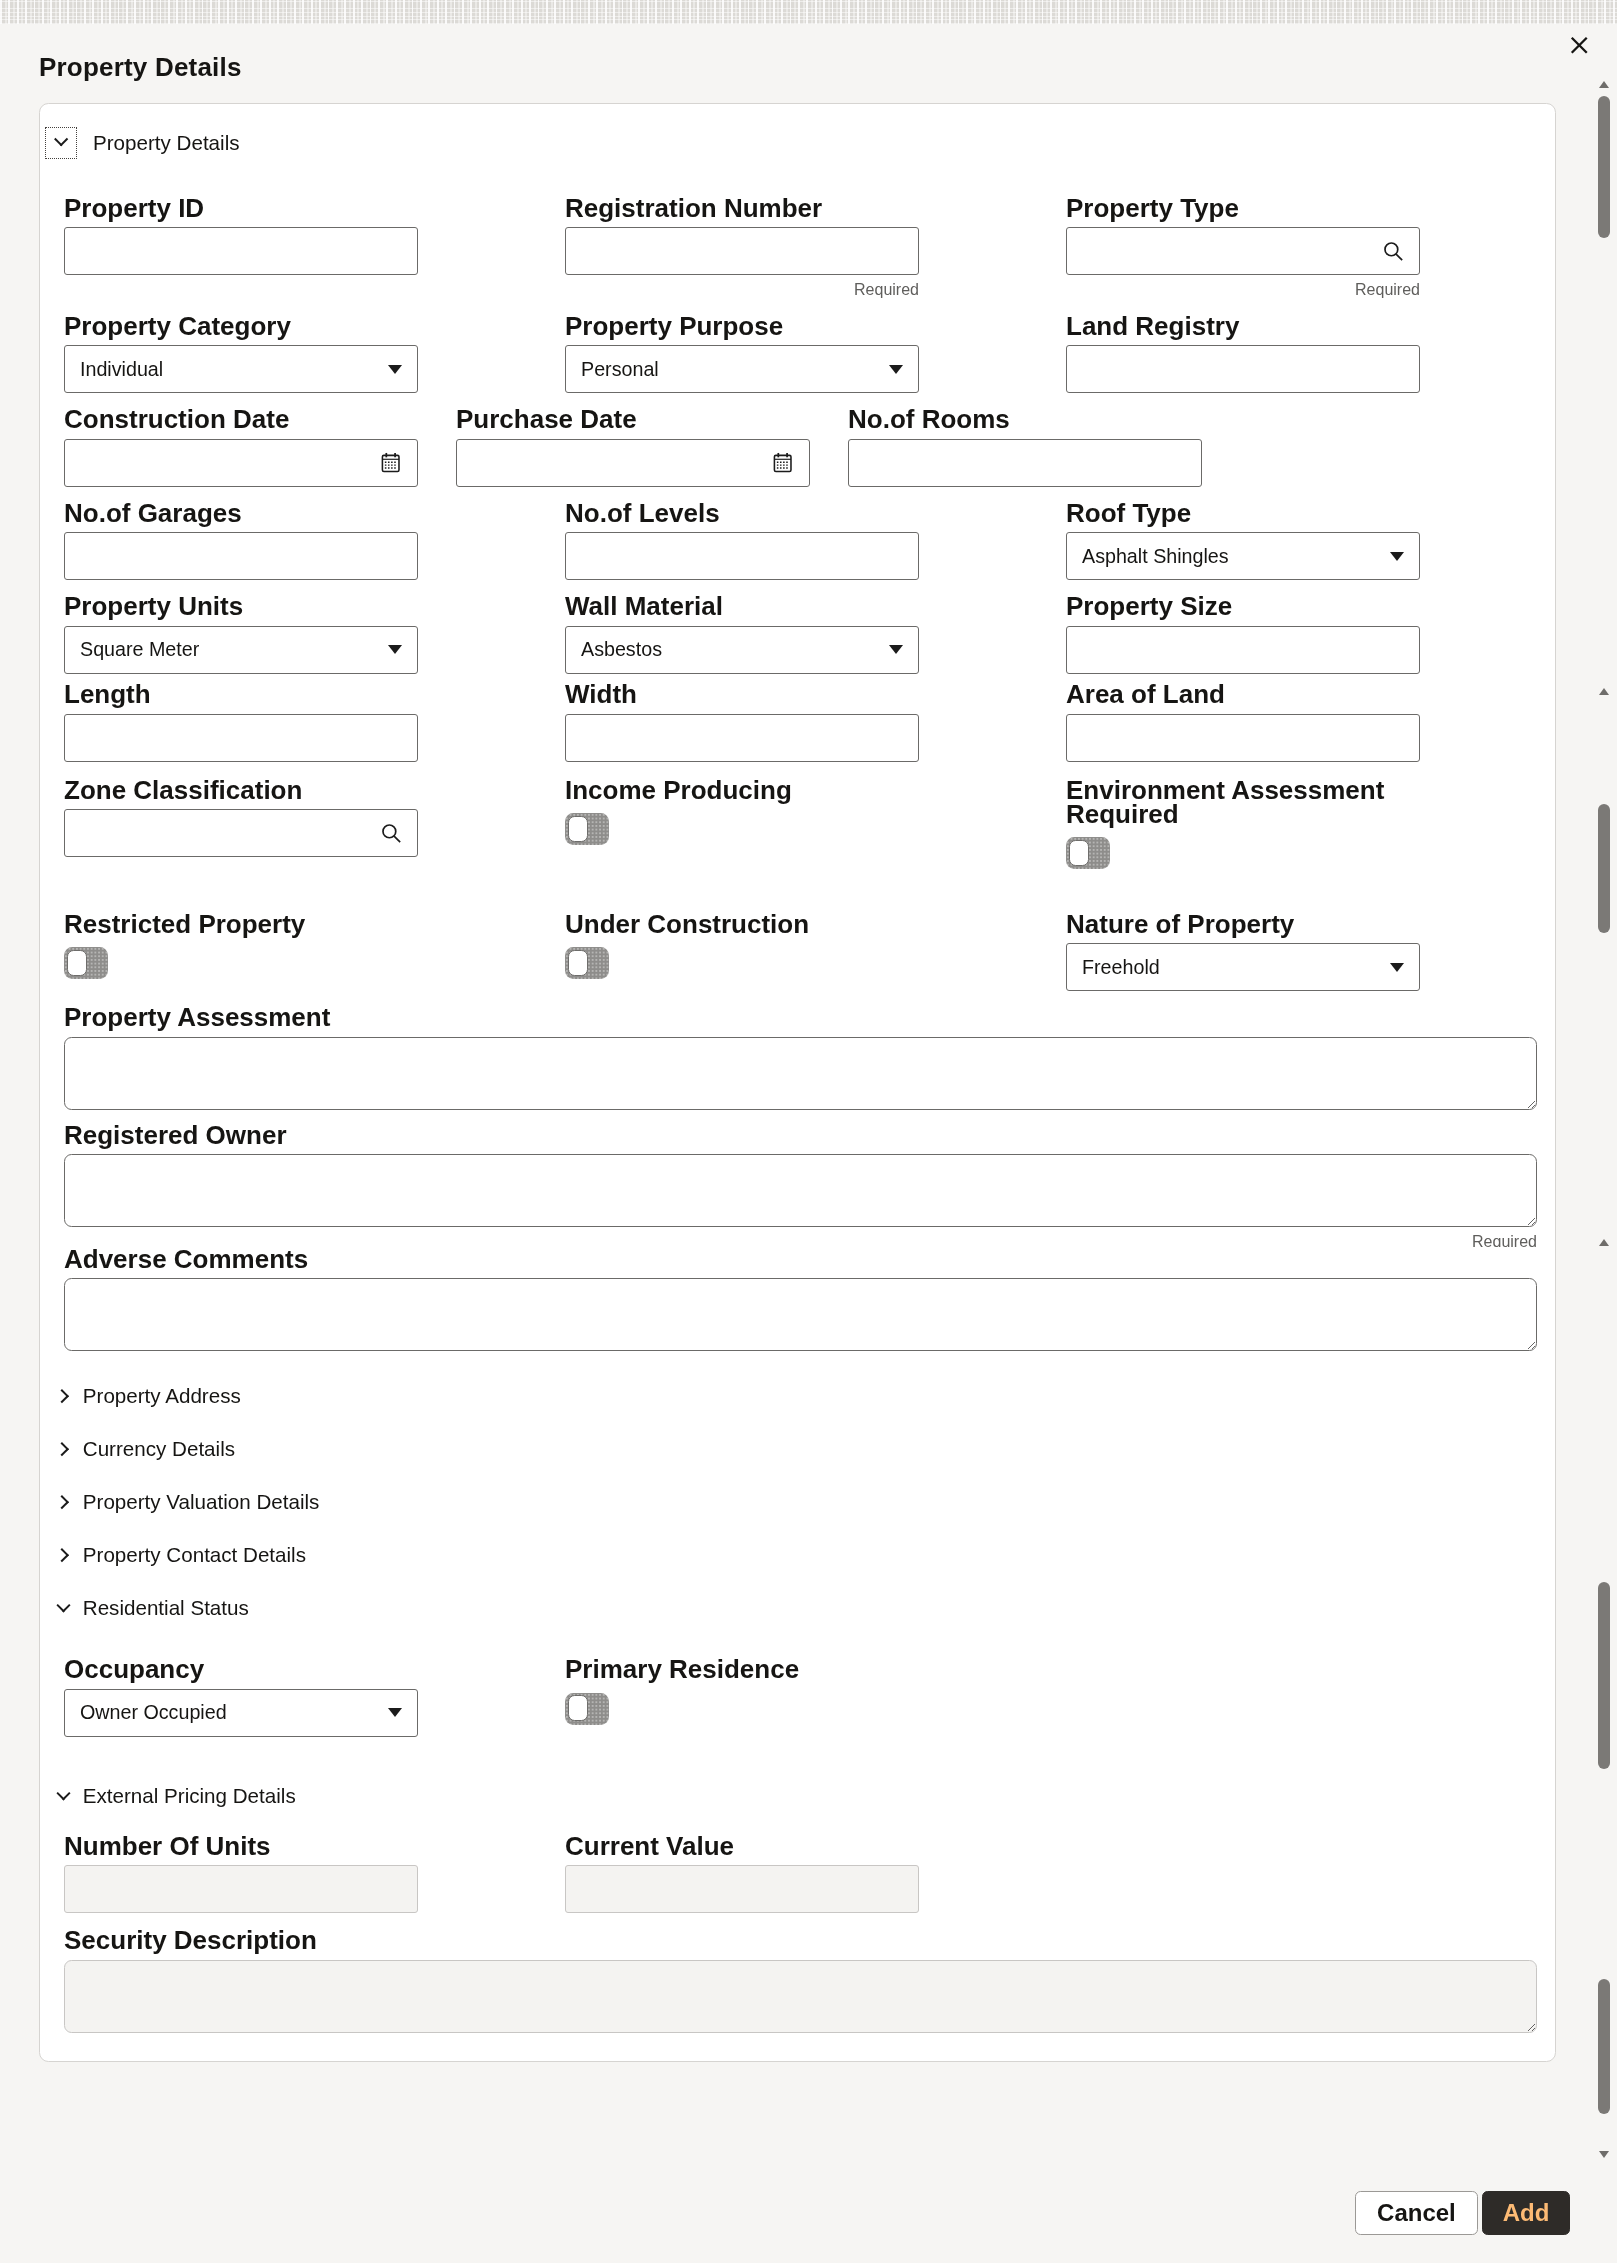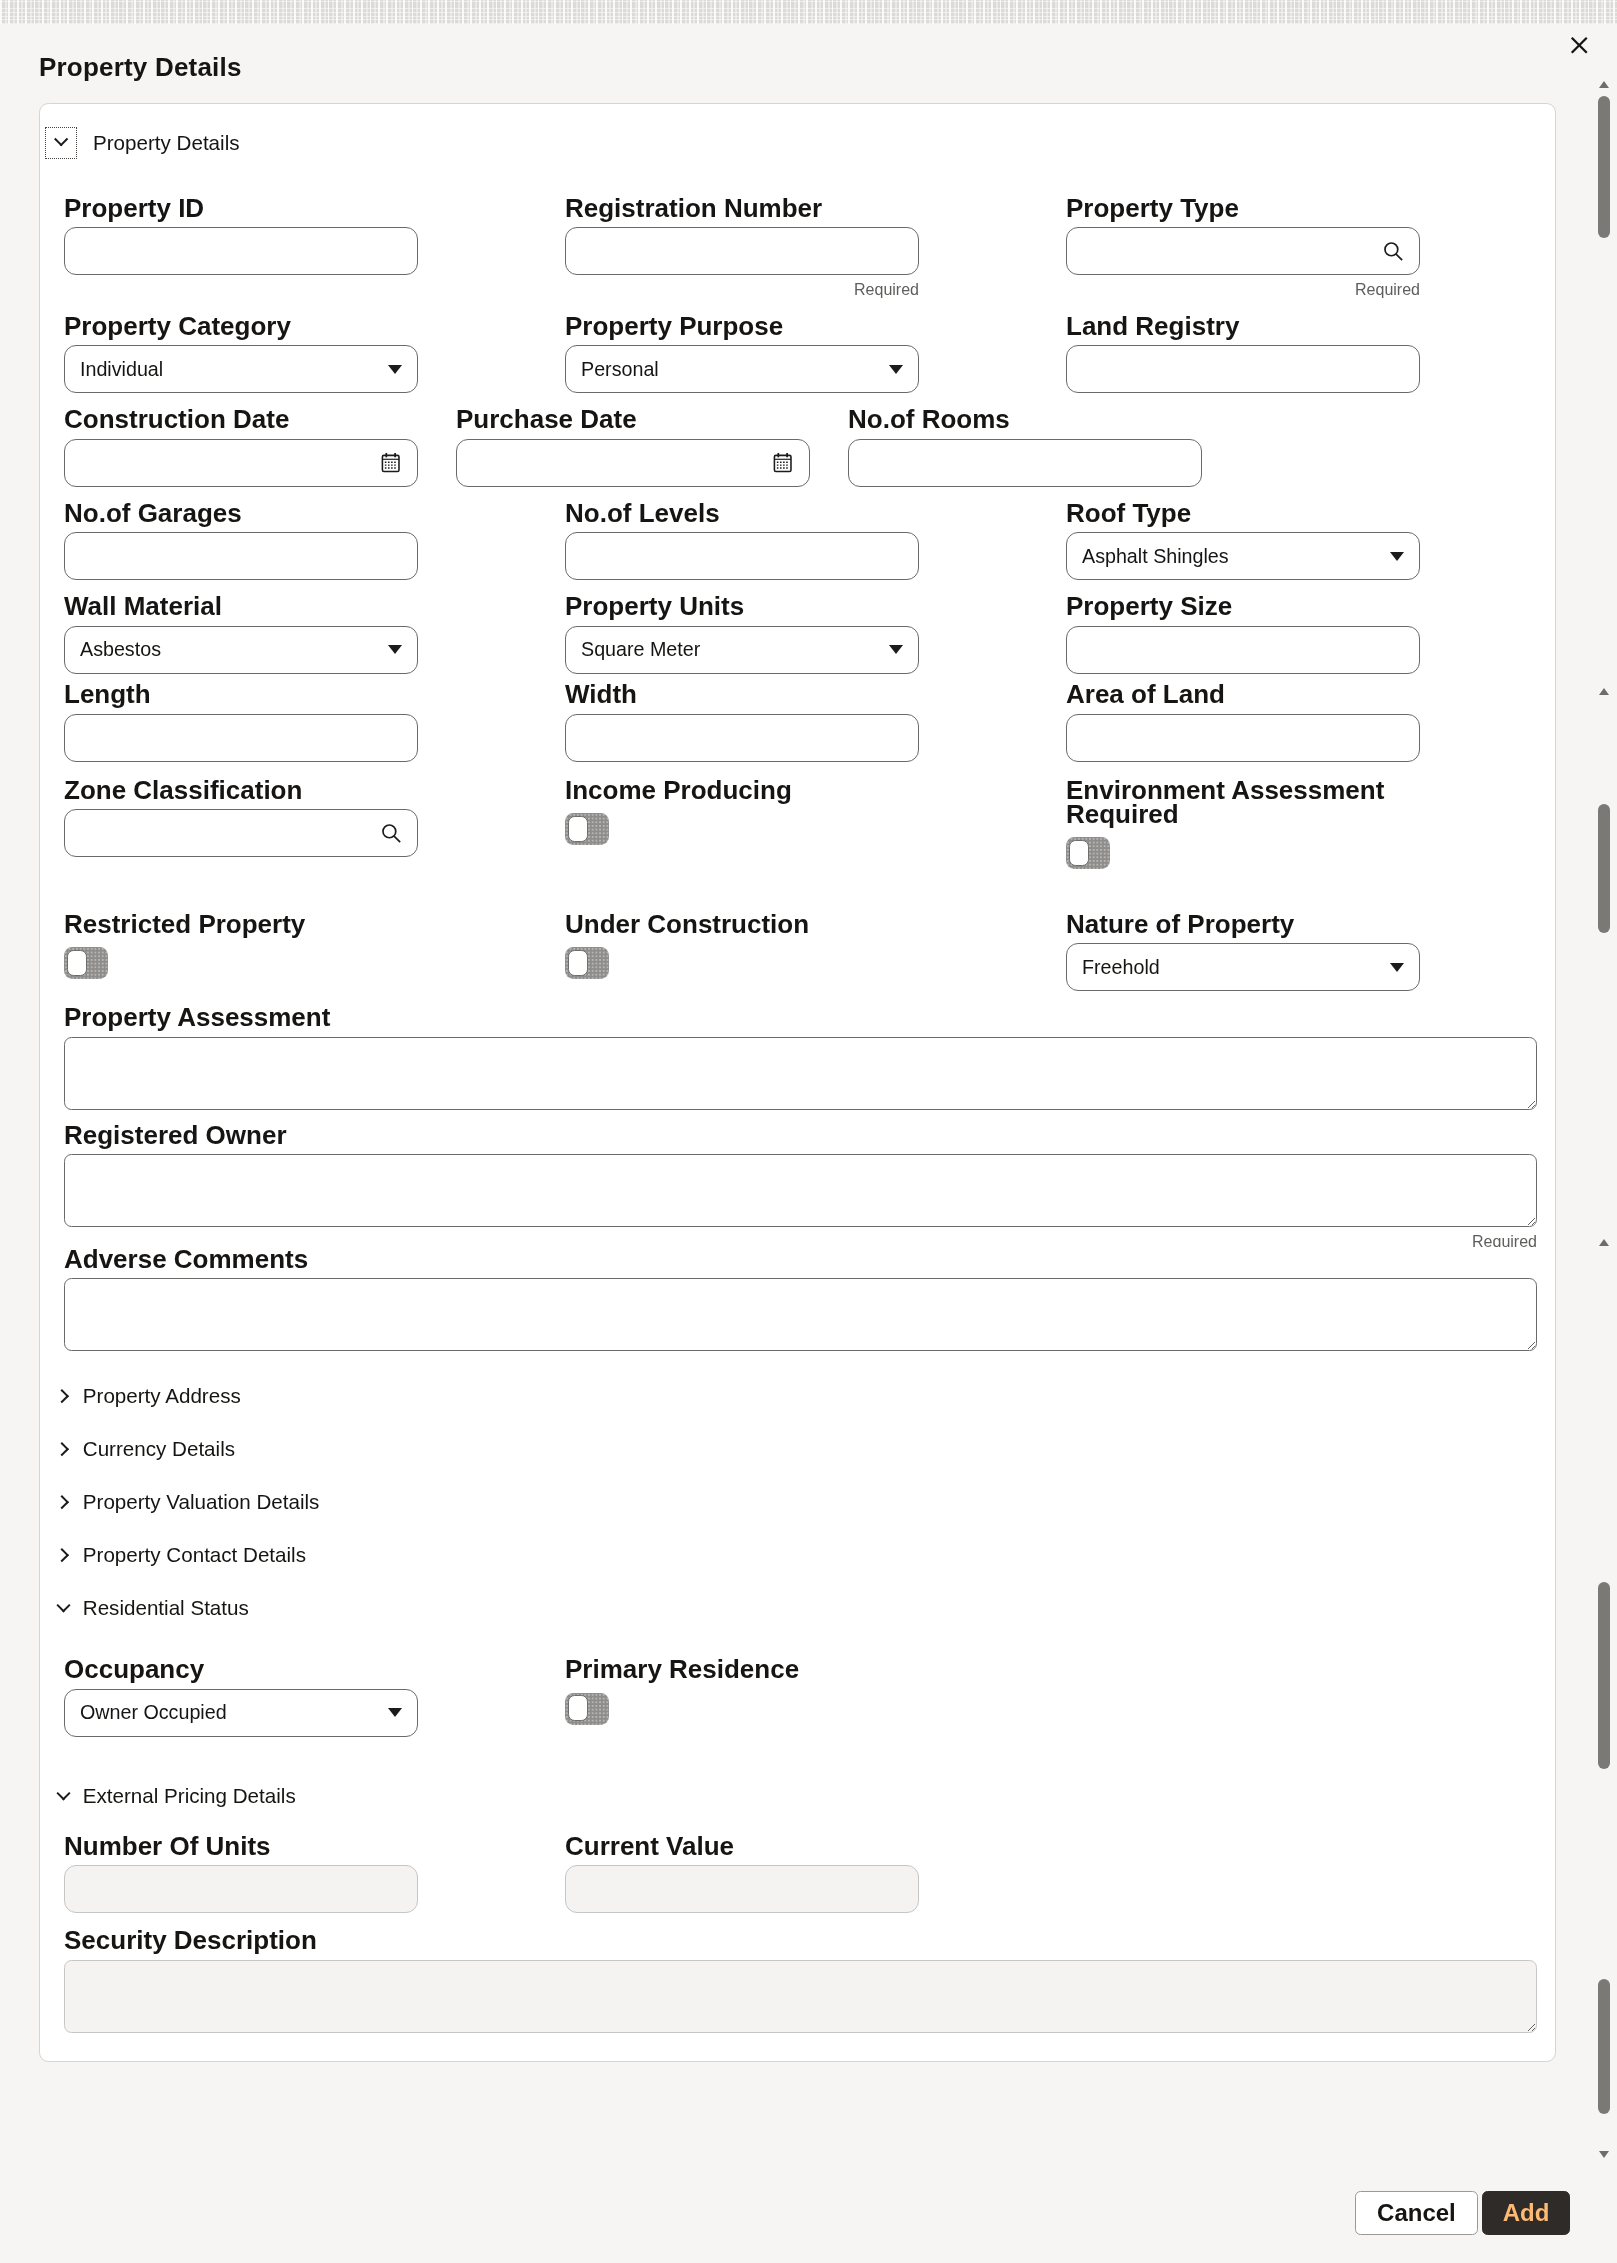--- a/index.html
+++ b/index.html
@@ -43,21 +43,21 @@
   
   .row{ display:grid; grid-template-columns:354px 354px 354px; column-gap:147px; align-items:start; }
   .r1{ margin-bottom:15px; } .r2{ margin-bottom:14px; } .r3{ margin-bottom:14px;gap:38px; }
   .r4{ margin-bottom:14px; } .r5{ margin-bottom:8.4px; }  .r6{ margin-bottom:16px; }
   .r7{ margin-bottom:43px; } .r8{ margin-bottom:14px; }
   .occ-row{ margin-bottom:46px; }
   .ep-r{ margin-bottom:15px; }
 
   .flabel{ font-size:26px; font-weight:700; line-height:24px; margin-bottom:7.5px; color:#161513; }
   .control{
-    height:48px; width:100%; border:1.4px solid #6b6a68; border-radius:12px;
+    height:48px; width:100%; border:1.4px solid #6b6a68; border-radius:3px;
     background:#fff; font-size:19.7px; color:#161513; padding:0 15px;
     display:flex; align-items:center; outline:none;
   }
   input.control{ font-family:inherit; }
   .iconed{ justify-content:space-between; gap:7.5px; }
   .iconed .bare{ border:none; background:transparent; outline:none; flex:1; height:100%; font-size:19.7px; font-family:inherit; color:#161513; padding:0; min-width:0; }
   .ficon{ flex:0 0 auto; color:#1b1b1b; }
   .selectbox{ justify-content:space-between; cursor:pointer; }
   .caret{ width:0; height:0; border-left:7.5px solid transparent; border-right:7.5px solid transparent; border-top:9.4px solid #1b1b1b; }
   .hint{ margin-top:4.7px; font-size:16px; color:#5f5e5c; text-align:right; line-height:19px; }
@@ -213,30 +213,30 @@
       <div class="flabel">Roof Type</div>
       <div class="control selectbox">
         <span class="val">Asphalt Shingles</span>
         <span class="caret"></span>
       </div>
     </div>
   </div>
 
   <div class="row r5">
     <div class="field">
+      <div class="flabel">Property Units</div>
+      <div class="control selectbox">
+        <span class="val">Square Meter</span>
+        <span class="caret"></span>
+      </div>
+    </div>
+    <div class="field">
       <div class="flabel">Wall Material</div>
       <div class="control selectbox">
         <span class="val">Asbestos</span>
-        <span class="caret"></span>
-      </div>
-    </div>
-    <div class="field">
-      <div class="flabel">Property Units</div>
-      <div class="control selectbox">
-        <span class="val">Square Meter</span>
         <span class="caret"></span>
       </div>
     </div>
     <div class="field">
       <div class="flabel">Property Size</div>
       <input class="control" readonly="" style="">
     </div>
   </div>
 
   <div class="row r6">

